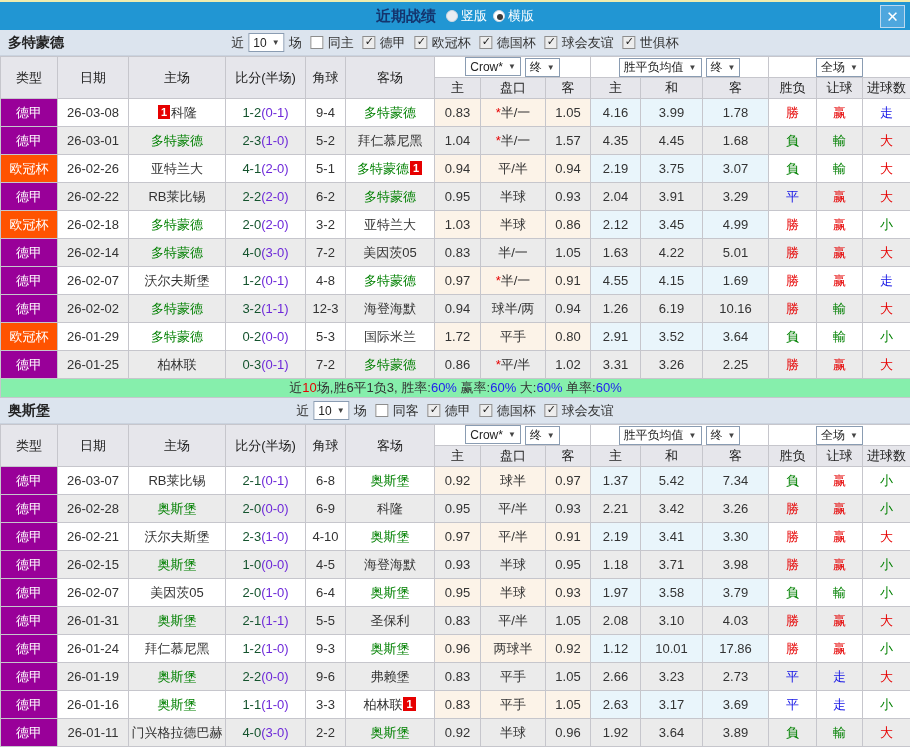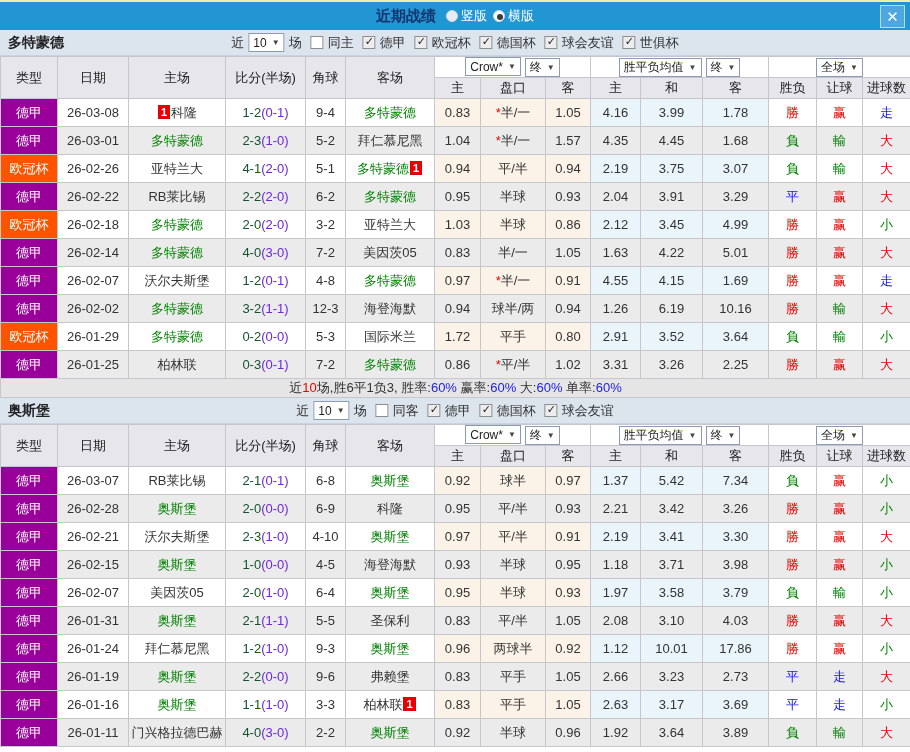--- a/index.html
+++ b/index.html
@@ -43,21 +43,21 @@
   tr.even td{background:#ebebeb}
   td.hcp{background:#fcf3e8}
   td.avgc{background:#e9f5fb}
   td.badge{color:#fff;font-size:13px}
   .ft{color:#14532d}
   .ht{color:#6d28d9}
   .green{color:#008000}
   .star{color:#e60000}
   .card{display:inline-block;background:#e60000;color:#fff;font-size:11px;font-weight:bold;
     padding:0 3px;line-height:14px;margin:0 1px;vertical-align:1px}
-  tr.summary td{height:16px;font-size:13px;background:#e5e5e5}
+  tr.summary td{height:16px;font-size:13px;background:#86efac}
 </style>
 </head>
 <body>
 
 <div class="titlebar">
   <span class="dialog-title">近期战绩</span>
   <span class="radio-opt">
     <span class="radio off"></span>
     <span>竖版</span>
   </span>

